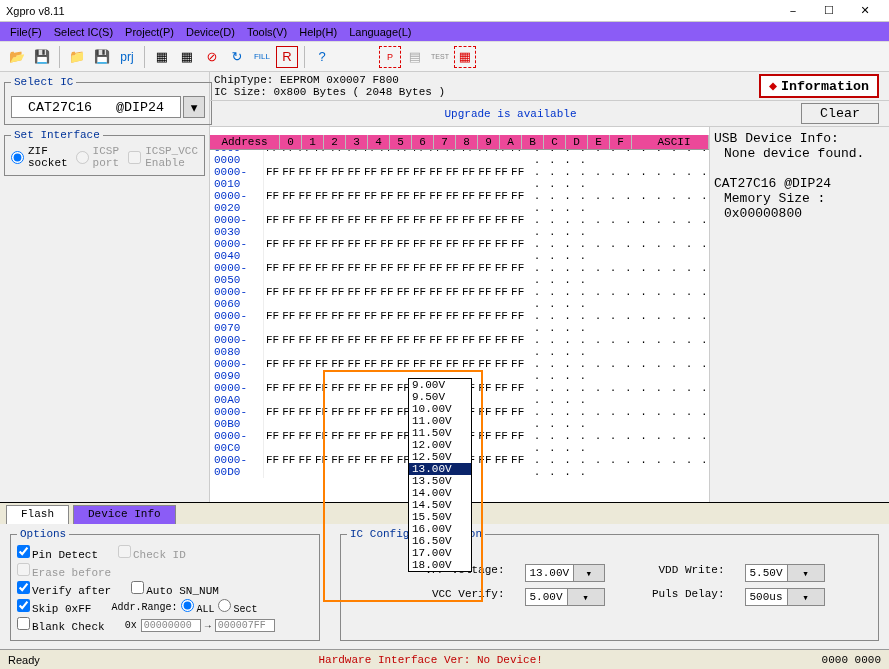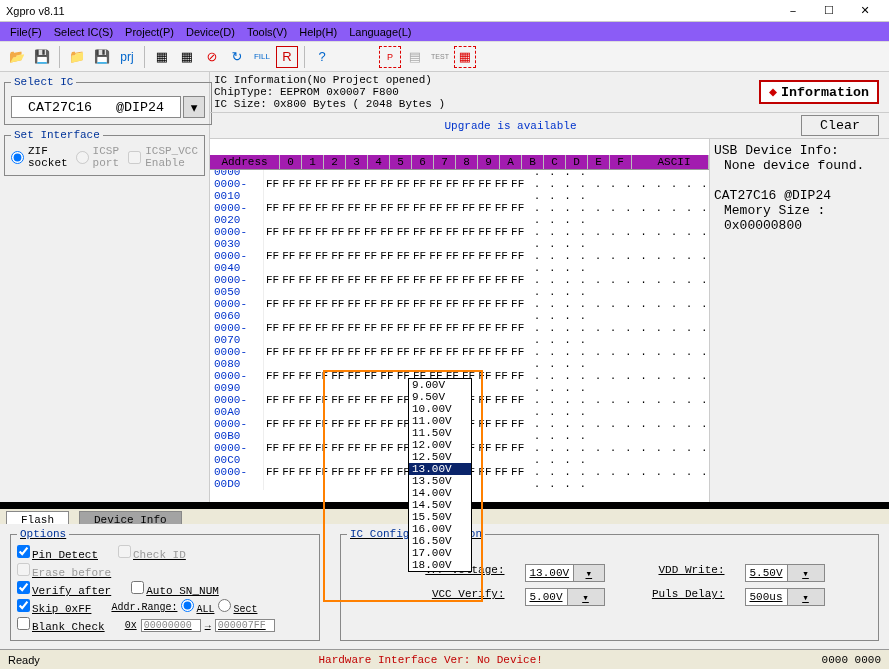--- a/index.html
+++ b/index.html
@@ -29,34 +29,34 @@
   .center-panel { flex: 1; display: flex; flex-direction: column; }
   .ic-info { padding: 2px 4px; border-bottom: 1px solid #ccc; font-family: 'Courier New', monospace; }
   .ic-info-header { display: flex; justify-content: space-between; align-items: center; padding-right: 6px; }
   .info-btn { border: 2px solid #c00000; background: #fefefe; padding: 2px 8px; color: #000; font-family: 'Courier New', monospace; font-weight: bold; display: flex; align-items: center; gap: 4px; cursor: pointer; }
   .options-row { display: flex; justify-content: space-between; align-items: center; padding: 2px 10px; border-bottom: 1px solid #ccc; font-family: 'Courier New', monospace; }
   .upgrade { color: #0033cc; font-family: Liberation Mono, monospace; }
   .clear-btn { border: 1px solid #888; background: #efefef; padding: 2px 18px; font-family: 'Courier New', monospace; }
   
   .hex-area { flex: 1; display: flex; overflow: hidden; }
   .hex-grid { flex: 1; overflow: auto; font-family: 'Courier New', monospace; font-size: 11px; background: #fff; position: relative; }
-  .hex-header { display: flex; background: #a21caf; border-bottom: 1px solid #999; position: sticky; top: 16px; }
+  .hex-header { display: flex; background: #ec4899; border-bottom: 1px solid #999; position: sticky; top: 8px; }
   .hex-header div { border-right: 1px solid #bbb; text-align: center; padding: 1px 0; }
   .hex-row { display: flex; }
   .haddr { width: 70px; color: #0033cc; border-right: 1px solid #eee; padding: 0 4px; }
   .hcell { width: 22px; text-align: center; }
   .hascii { padding-left: 8px; letter-spacing: 1px; }
   
   .right-panel { width: 180px; border-left: 1px solid #ccc; padding: 4px; font-family: 'Courier New', monospace; font-size: 13px; }
   
-  .tab-strip { height: 22px; display: flex; border-top: 7px solid #000000; background: #ece9d8; padding-top: 2px; padding-left: 6px; gap: 10px; }
+  .tab-strip { height: 22px; display: flex; border-top: 1px solid #000000; background: #ece9d8; padding-top: 2px; padding-left: 6px; gap: 4px; }
   .tab { border: 1px solid #888; border-bottom: none; background: #fff; padding: 2px 14px; font-size: 11px; cursor: pointer; font-family: 'Courier New', monospace; }
-  .tab.inactive { background: #a3a3a3; }
-  
-  .bottom-panels { display: flex; padding: 4px 10px; gap: 20px; text-decoration: underline; }
+  .tab.inactive { background: #8b5cf6; }
+  
+  .bottom-panels { display: flex; padding: 4px 10px; gap: 20px; }
   .options-fs { width: 310px; }
   .chk-row { display: flex; gap: 20px; padding: 1px 0; align-items: center; font-family: 'Courier New', monospace; }
   .addr-row { display: flex; align-items: center; gap: 4px; font-family: 'Courier New', monospace; font-size: 10px; }
   .addr-row input[type=text] { width: 60px; border: 1px solid #888; background: #fff; font-family: 'Courier New', monospace; font-size: 10px; color: #888; padding: 0 2px; }
   
   .config-fs { flex: 1; }
   .config-grid { display: grid; grid-template-columns: 110px 80px 100px 80px; gap: 6px 20px; justify-content: center; padding-top: 20px; font-family: 'Courier New', monospace; }
   .config-grid label { text-align: right; }
   .config-sel { border: 1px solid #888; background: #fff; display: flex; align-items: center; height: 18px; }
   .config-sel span { flex: 1; padding: 0 4px; }
@@ -145,21 +145,20 @@
               <span>ICSP_VCC Enable</span>
             </label>
         </div>
       </fieldset>
     </div>
 
     <div class="center-panel">
       <div class="ic-info">
         <div class="ic-info-header">
           <div>
-            <div>IC Information(No Project opened)</div>
             <div>ChipType: EEPROM    0x0007 F800</div>
             <div>IC Size:   0x800 Bytes ( 2048 Bytes )</div>
           </div>
           <button class="info-btn">
               <span style="color:#c00">◆</span>
               <span>Information</span>
             </button>
         </div>
       </div>
       <div class="options-row">

